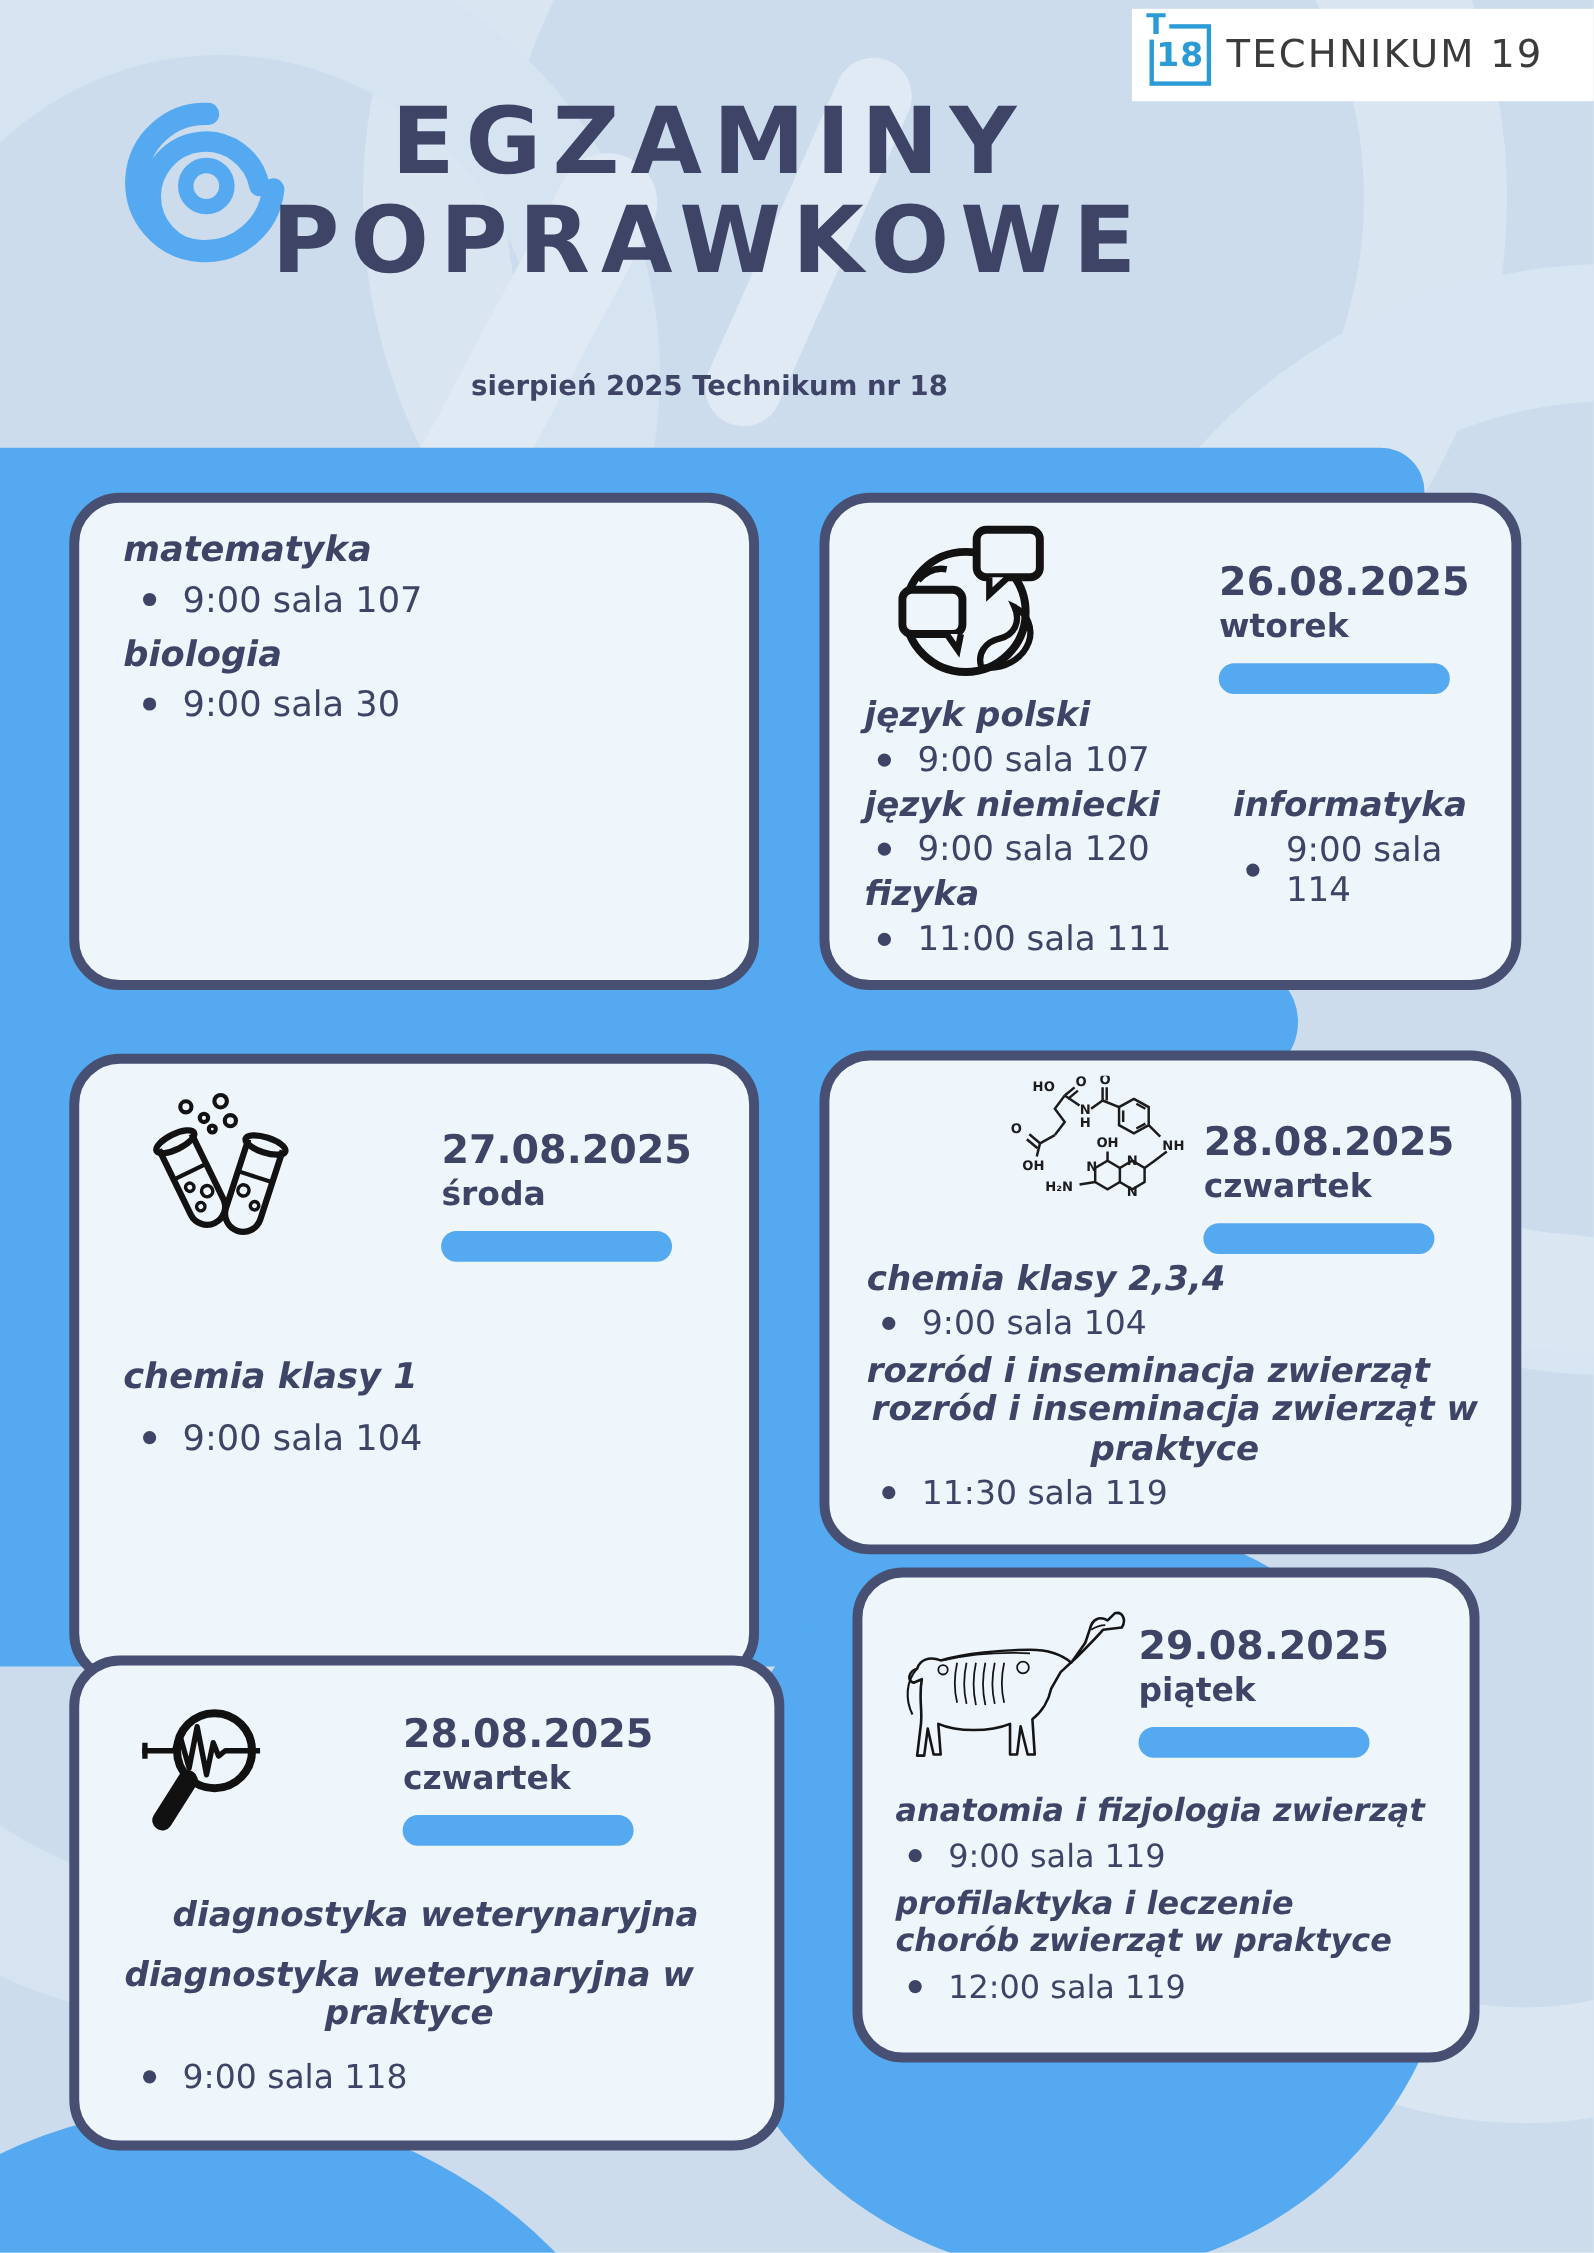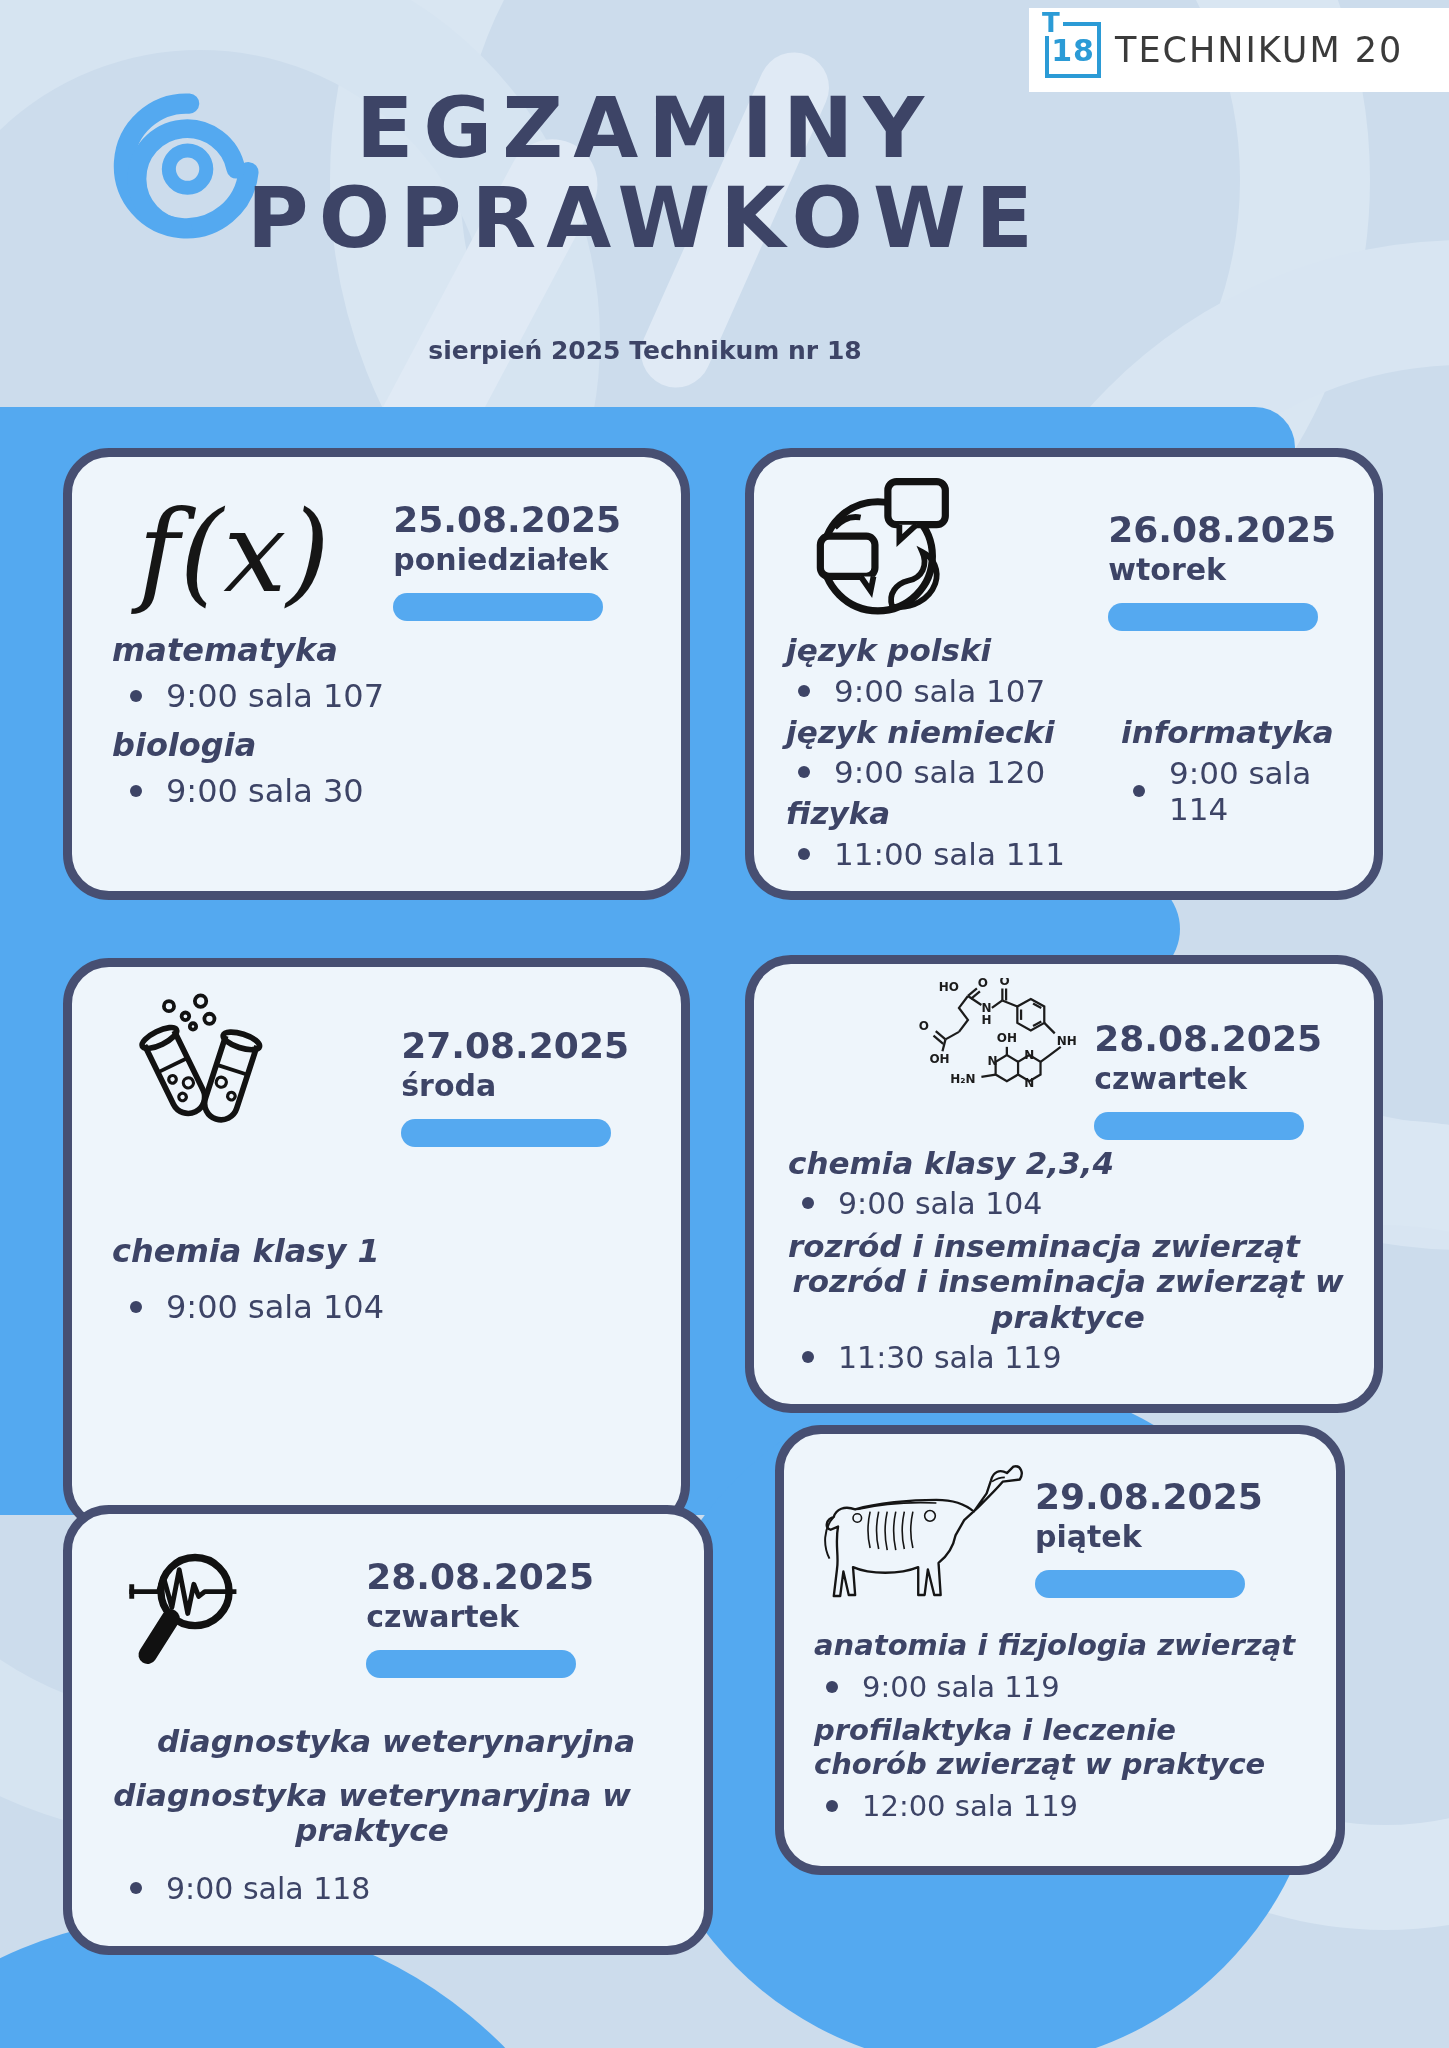--- a/index.html
+++ b/index.html
@@ -116,48 +116,38 @@
   <div class="blob blob-midgap"></div>
   <div class="blob blob-row3"></div>
   <div class="blob blob-circle-br"></div>
   <div class="blob blob-circle-bl"></div>
 
   <div class="logo">
     <div class="logo-badge">
       <span class="logo-badge-t">T</span>
       <span class="logo-badge-n">18</span>
     </div>
-    <span class="logo-name">TECHNIKUM 20</span>
+    <span class="logo-name">TECHNIKUM 19</span>
   </div>
 
   <div class="swirl-icon">
     <svg viewBox="0 0 100 100" width="156" height="156" fill="none" stroke="#54a9f0" stroke-linecap="round">
       <path d="M52 10 A40 40 0 1 0 90 54" stroke-width="13"></path>
       <path d="M48 90 A32 32 0 1 1 82 52" stroke-width="12"></path>
       <circle cx="51" cy="52" r="12" stroke-width="9"></circle>
     </svg>
   </div>
 
   <div class="title">
     <div class="title-l1">EGZAMINY</div>
     <div class="title-l2">POPRAWKOWE</div>
   </div>
   <div class="subtitle">sierpień 2025 Technikum nr 18</div>
 
   <div class="card" id="card1">
-    <div class="card-header">
-      <div class="icon-wrap">
-        <div class="fx-text">f(x)</div>
-      </div>
-      <div class="date-block">
-        <div class="date">25.08.2025</div>
-        <div class="day">poniedziałek</div>
-        <div class="pill"></div>
-      </div>
-    </div>
     <div class="card-body">
       <div class="subject">matematyka</div>
       <div class="entry-line">
         <span class="dot"></span>
         <span>9:00  sala 107</span>
       </div>
       <div class="subject">biologia</div>
       <div class="entry-line">
         <span class="dot"></span>
         <span>9:00  sala 30</span>

